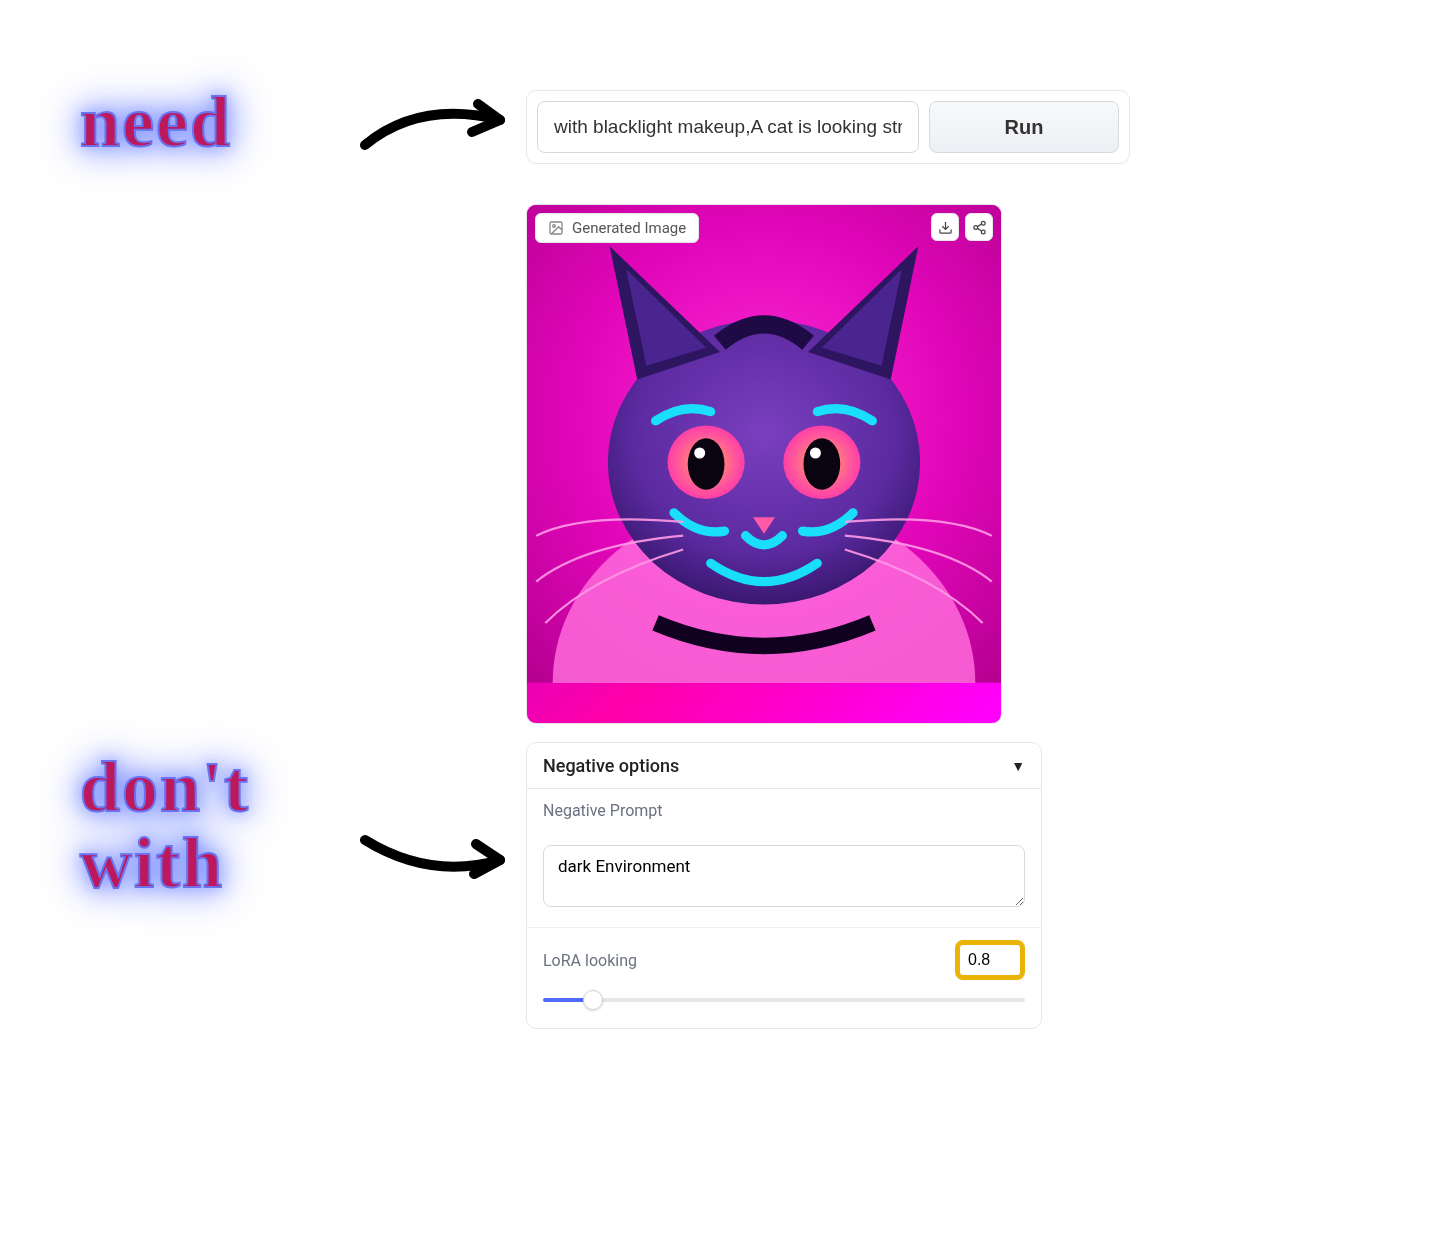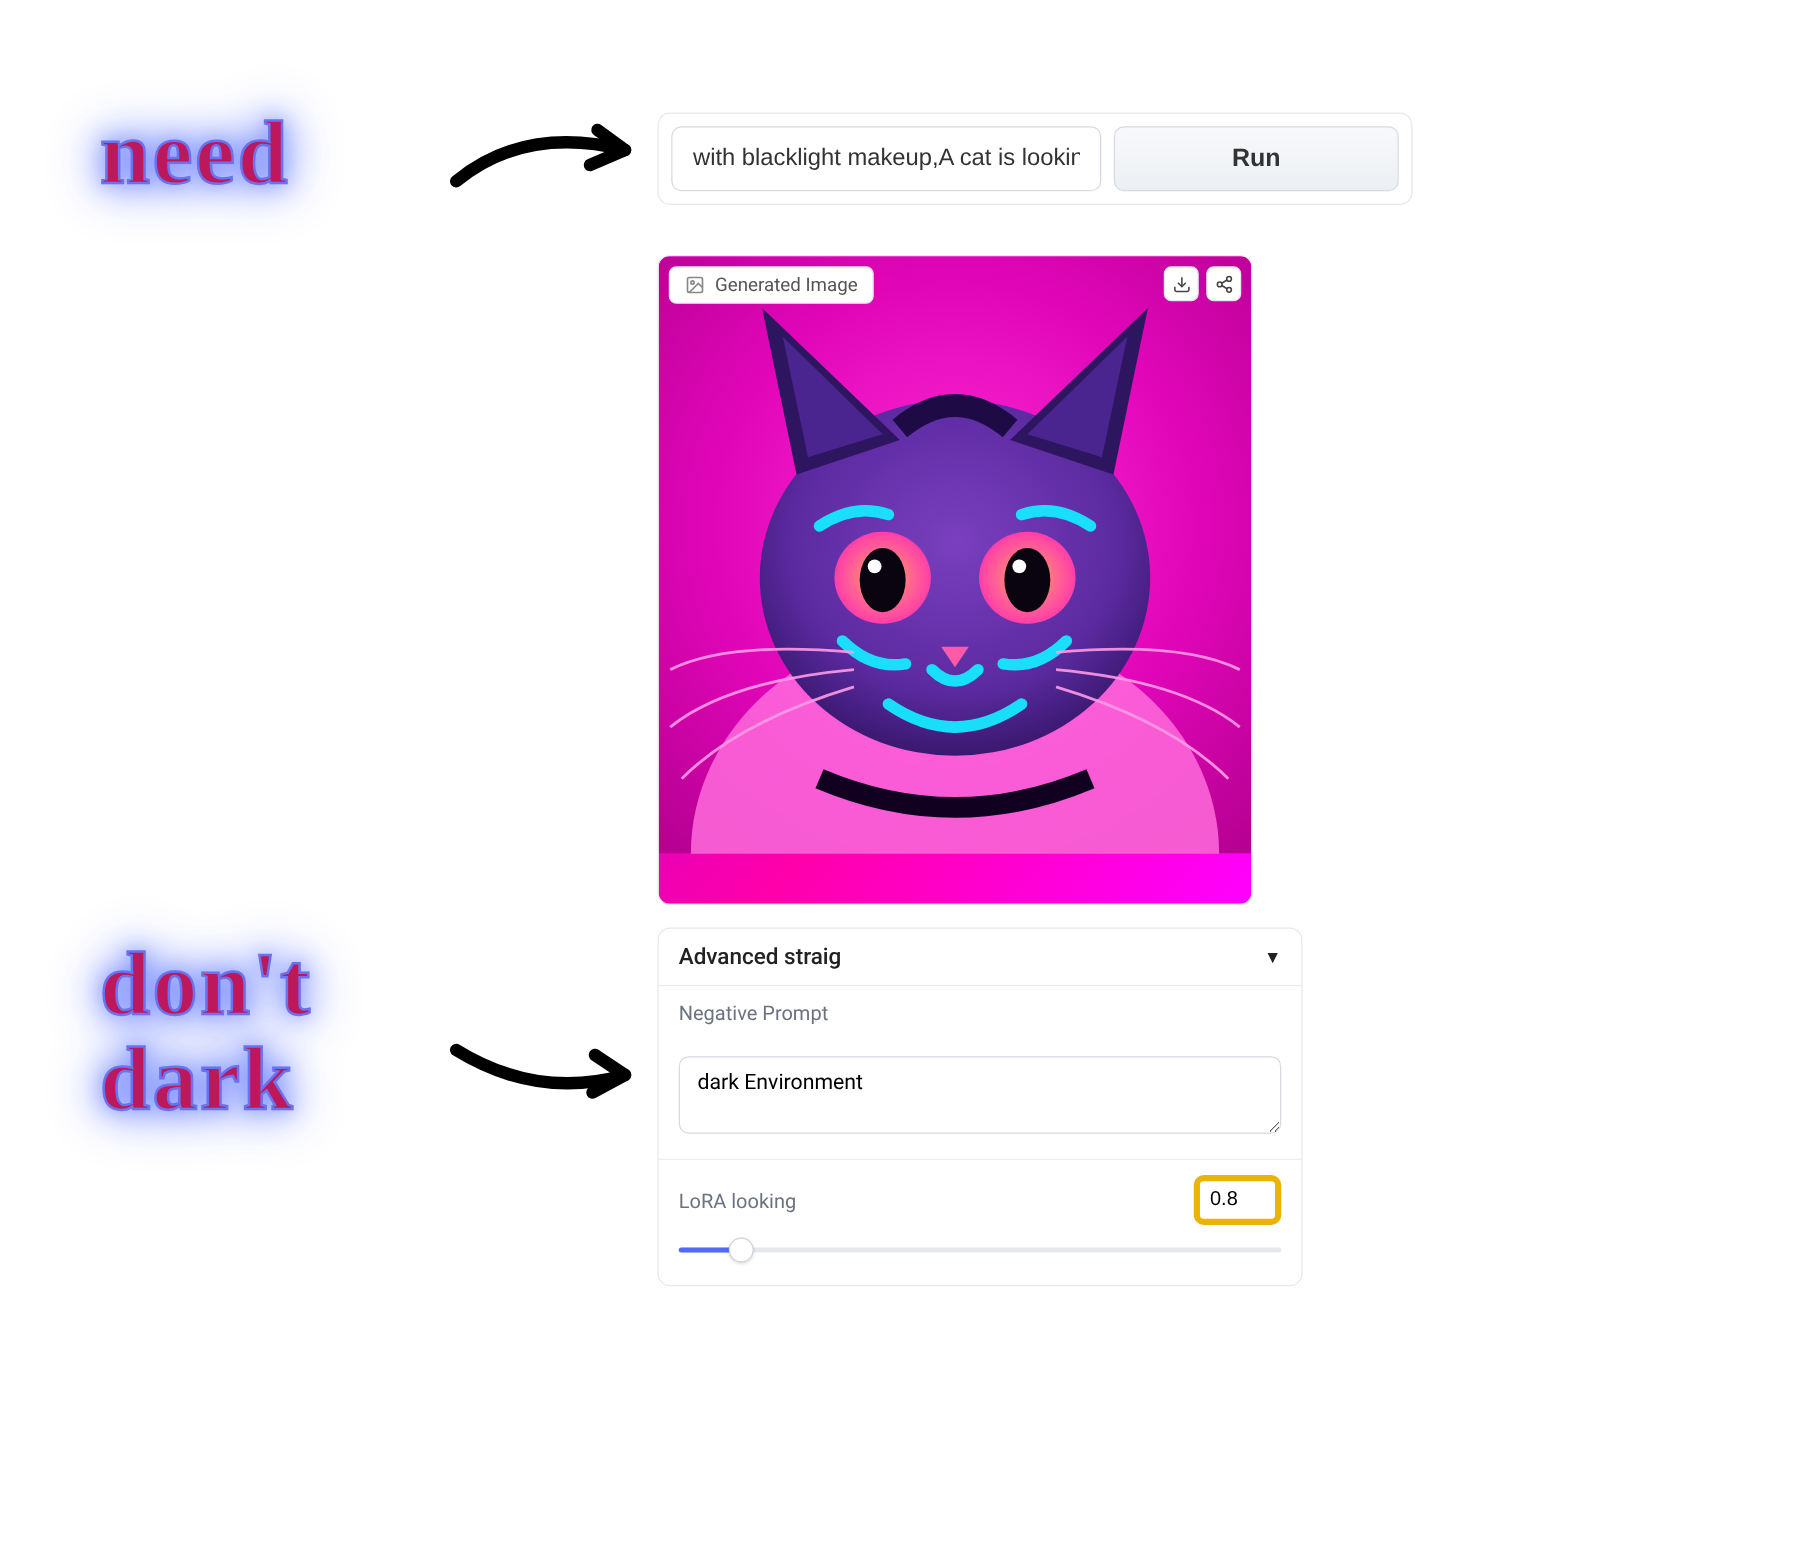--- a/index.html
+++ b/index.html
@@ -48,21 +48,21 @@
     flex: 1 1 auto;
     border: 1px solid #d6d9df;
     border-radius: 8px;
     padding: 14px 16px;
     font-size: 19px;
     color: #333;
     outline: none;
     background: #fff;
   }
   .run-btn {
-    width: 228px;
+    width: 190px;
     border: 1px solid #d6d9df;
     border-radius: 8px;
     background: linear-gradient(#f8f9fb, #eceff3);
     font-size: 20px;
     font-weight: 600;
     color: #333;
     cursor: pointer;
     text-align: center;
   }
 
@@ -212,21 +212,21 @@
     box-shadow: 0 1px 3px rgba(0,0,0,0.15);
     cursor: grab;
   }
   .triangle-down { font-size: 14px; }
 </style>
 </head>
 <body>
 
 <div class="annotation" style="top:85px; left:48px;">need</div>
 <div class="annotation" style="top:750px; left:48px;">don't
-dark</div>
+with</div>
 
 <svg class="arrow" style="top:90px; left:360px;" width="160" height="70" viewBox="0 0 160 70">
   <path d="M5 55 Q 60 10 140 30" stroke="#000" stroke-width="10" fill="none" stroke-linecap="round"></path>
   <path d="M140 30 L118 14 M140 30 L112 42" stroke="#000" stroke-width="10" fill="none" stroke-linecap="round"></path>
 </svg>
 <svg class="arrow" style="top:820px; left:360px;" width="160" height="70" viewBox="0 0 160 70">
   <path d="M5 20 Q 70 60 140 40" stroke="#000" stroke-width="10" fill="none" stroke-linecap="round"></path>
   <path d="M140 40 L116 24 M140 40 L114 54" stroke="#000" stroke-width="10" fill="none" stroke-linecap="round"></path>
 </svg>
 
@@ -320,21 +320,21 @@
           <circle cx="18" cy="19" r="3"></circle>
         <line x1="8.6" y1="10.6" x2="15.4" y2="6.4"></line>
           <line x1="8.6" y1="13.4" x2="15.4" y2="17.6"></line>
       </svg>
     </div>
   </div>
 </div>
 
 <div class="panel adv">
   <div class="adv-header">
-    <span>Advanced straig</span>
+    <span>Negative options</span>
     <span class="triangle-down">▼</span>
   </div>
   <div class="adv-body">
     <div class="adv-group">
       <div class="adv-label">Negative Prompt</div>
       <textarea class="neg-textarea" style="">dark Environment</textarea>
     </div>
     <div class="adv-group">
       <div class="lora-row">
         <div class="adv-label" style="margin-bottom:0">LoRA looking</div>

